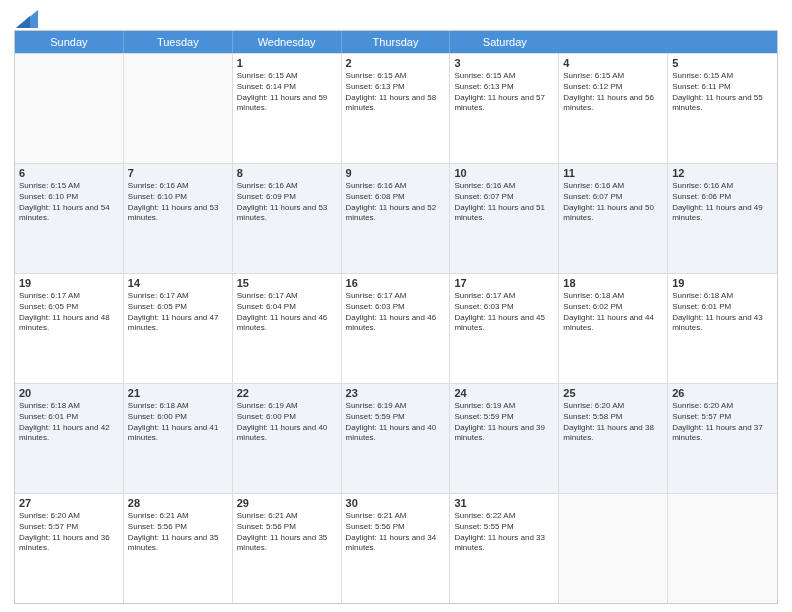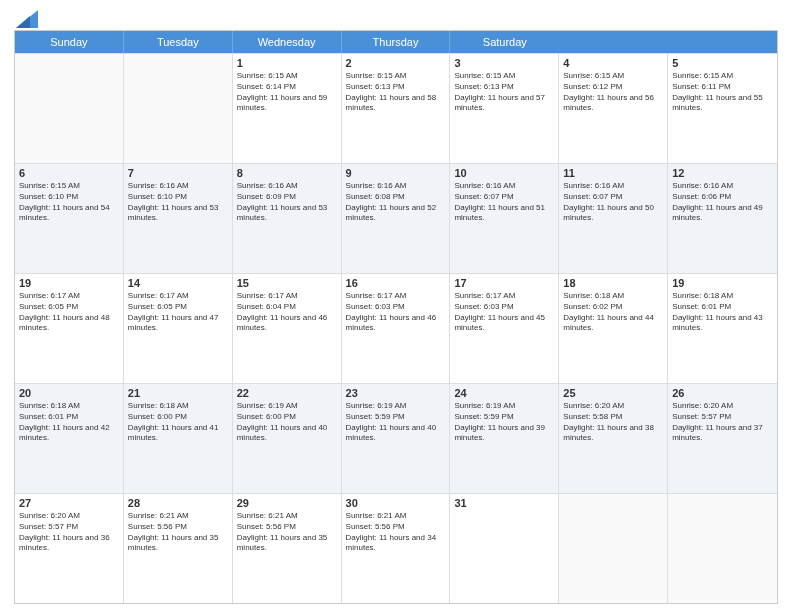--- a/index.html
+++ b/index.html
@@ -342,19 +342,22 @@
 Daylight: 11 hours and 35 minutes.</div>
           </div>
           <div class="cal-cell">
             <div class="day-num">30</div>
             <div class="cell-info" style="white-space: pre-line;">Sunrise: 6:21 AM
 Sunset: 5:56 PM
 Daylight: 11 hours and 34 minutes.</div>
           </div>
           <div class="cal-cell">
             <div class="day-num">31</div>
+            <div class="cell-info" style="white-space: pre-line;">Sunrise: 6:22 AM
+Sunset: 5:55 PM
+Daylight: 11 hours and 33 minutes.</div>
           </div>
           <div class="cal-cell empty"></div>
           <div class="cal-cell empty"></div>
         </div>
       </div>
   </div>
 </div>
 
 </body></html>

